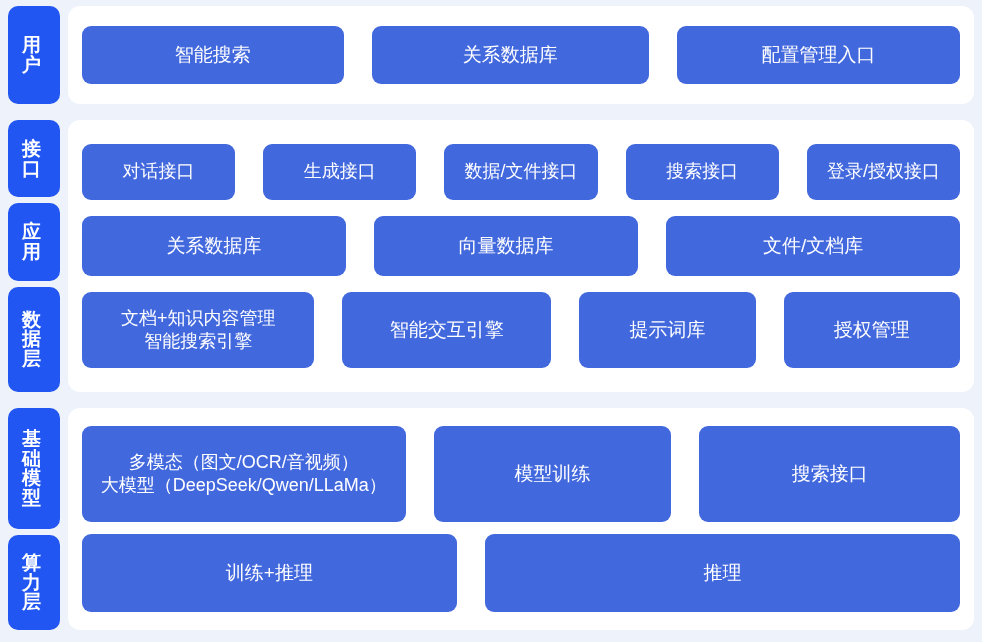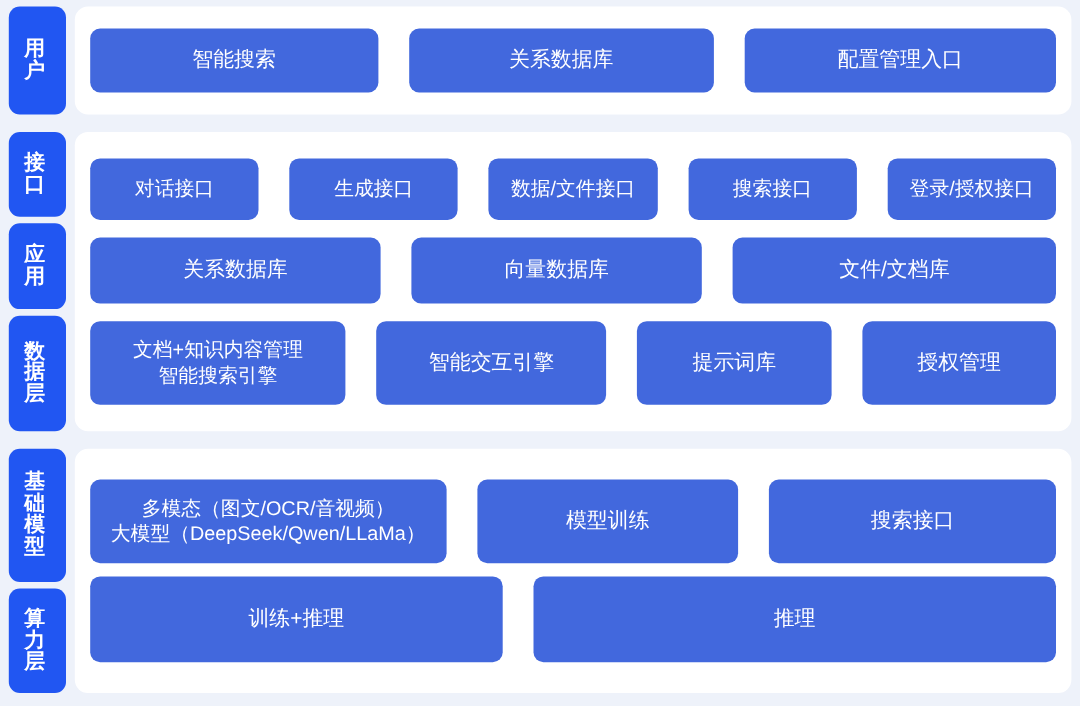--- a/index.html
+++ b/index.html
@@ -97,21 +97,21 @@
 
   .row {
     display: flex;
     gap: 28px;
     align-items: stretch;
   }
   .row-user      { height: 58px; }
   .row-interface { height: 56px; }
   .row-app       { height: 76px; }
   .row-data      { height: 60px; }
-  .row-model     { height: 76px; }
+  .row-model     { height: 96px; }
   .row-compute   { height: 78px; }
 
   .card {
     background: #4268dd;
     color: #ffffff;
     border-radius: 9px;
     display: flex;
     align-items: center;
     justify-content: center;
     text-align: center;

